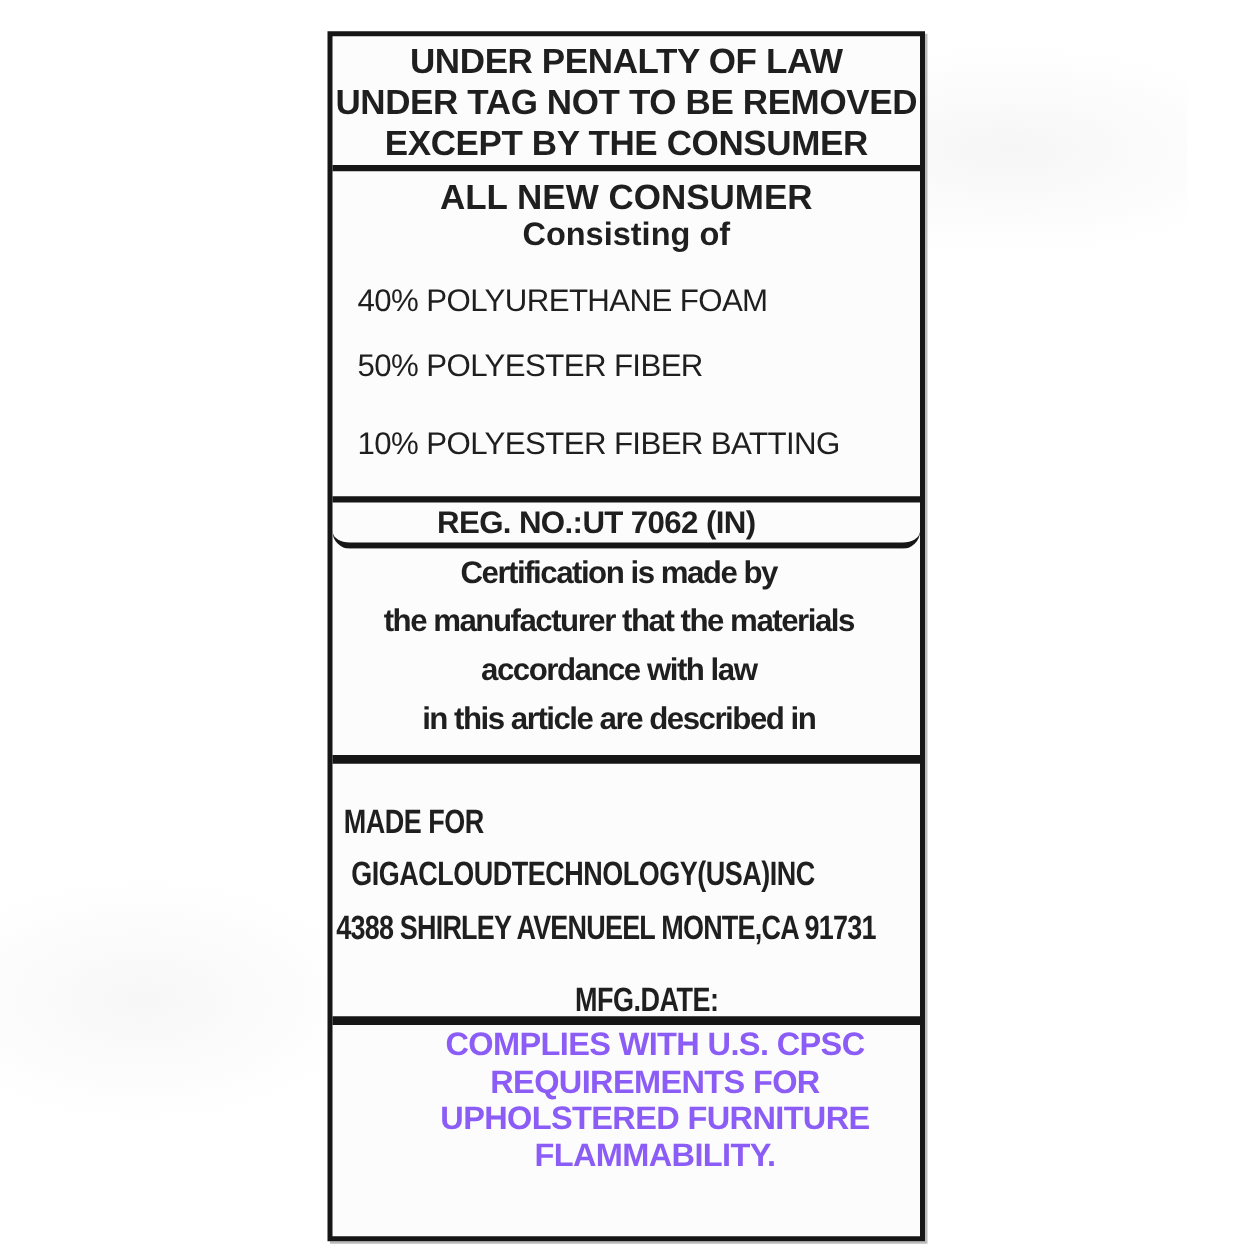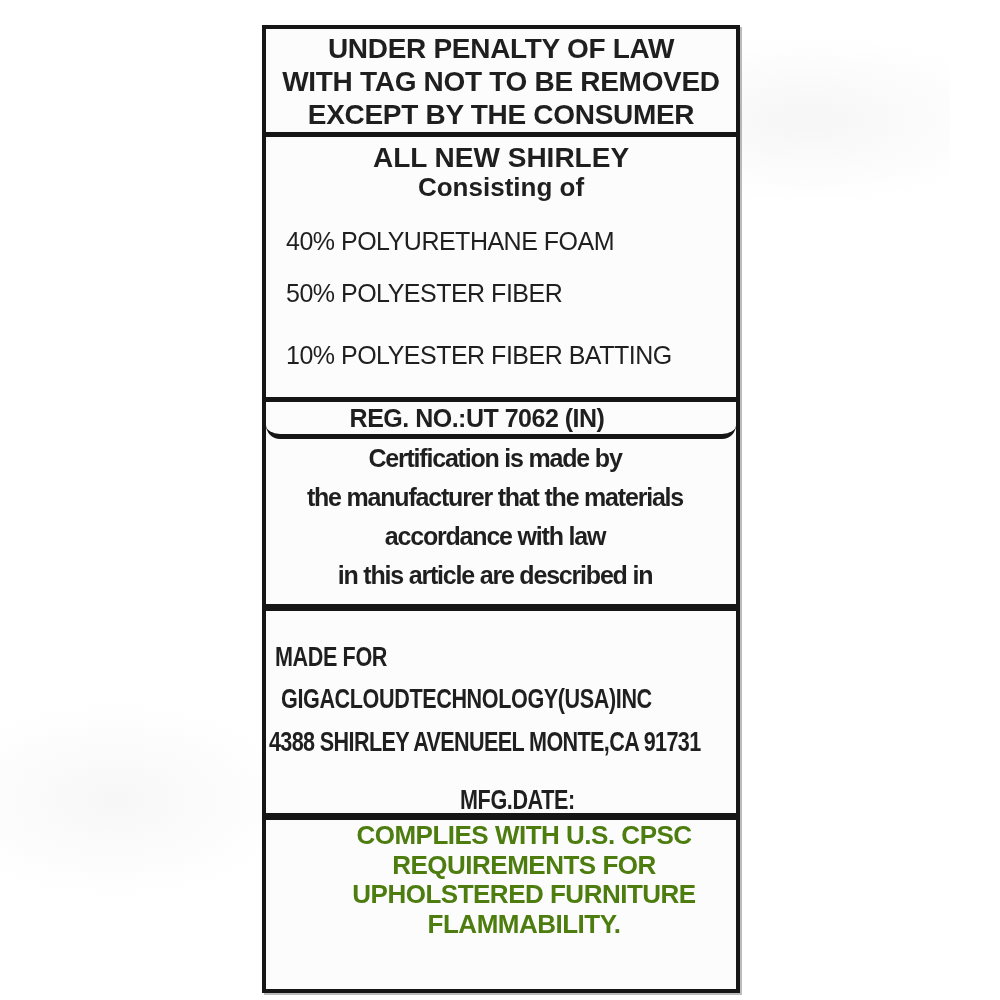--- a/index.html
+++ b/index.html
@@ -88,38 +88,38 @@
   .mf-company { margin-top: 12px; margin-left: 15px; }
   .mf-address { margin-top: 13px; margin-left: 3px; letter-spacing: -0.8px; }
   .mf-date    { margin-top: 28px; margin-left: 194px; }
 
   
   .sec-cpsc {
     flex: 1 1 auto;
     text-align: center; padding-top: 1px;
     font-size: 26px; font-weight: 700;
     line-height: 29.5px; letter-spacing: -0.5px;
-    color: #4d7c0f;
+    color: #8b5cf6;
     padding-left: 46px;
   }
 </style>
 </head>
 <body>
 
 <div class="page">
   <div class="law-label">
 
     <div class="sec sec-header">
       <div>UNDER PENALTY OF LAW</div>
-      <div>WITH TAG NOT TO BE REMOVED</div>
+      <div>UNDER TAG NOT TO BE REMOVED</div>
       <div>EXCEPT BY THE CONSUMER</div>
     </div>
 
     <div class="sec sec-material">
-      <div class="mat-title">ALL NEW SHIRLEY</div>
+      <div class="mat-title">ALL NEW CONSUMER</div>
       <div class="mat-sub">Consisting of</div>
       <div class="mat-line mat-line-1">40% POLYURETHANE FOAM</div>
       <div class="mat-line mat-line-2">50% POLYESTER FIBER</div>
       <div class="mat-line mat-line-3">10% POLYESTER FIBER BATTING</div>
     </div>
 
     <div class="sec sec-regno">
       <span class="regno-text">REG. NO.:UT 7062 (IN)</span>
     </div>
 

